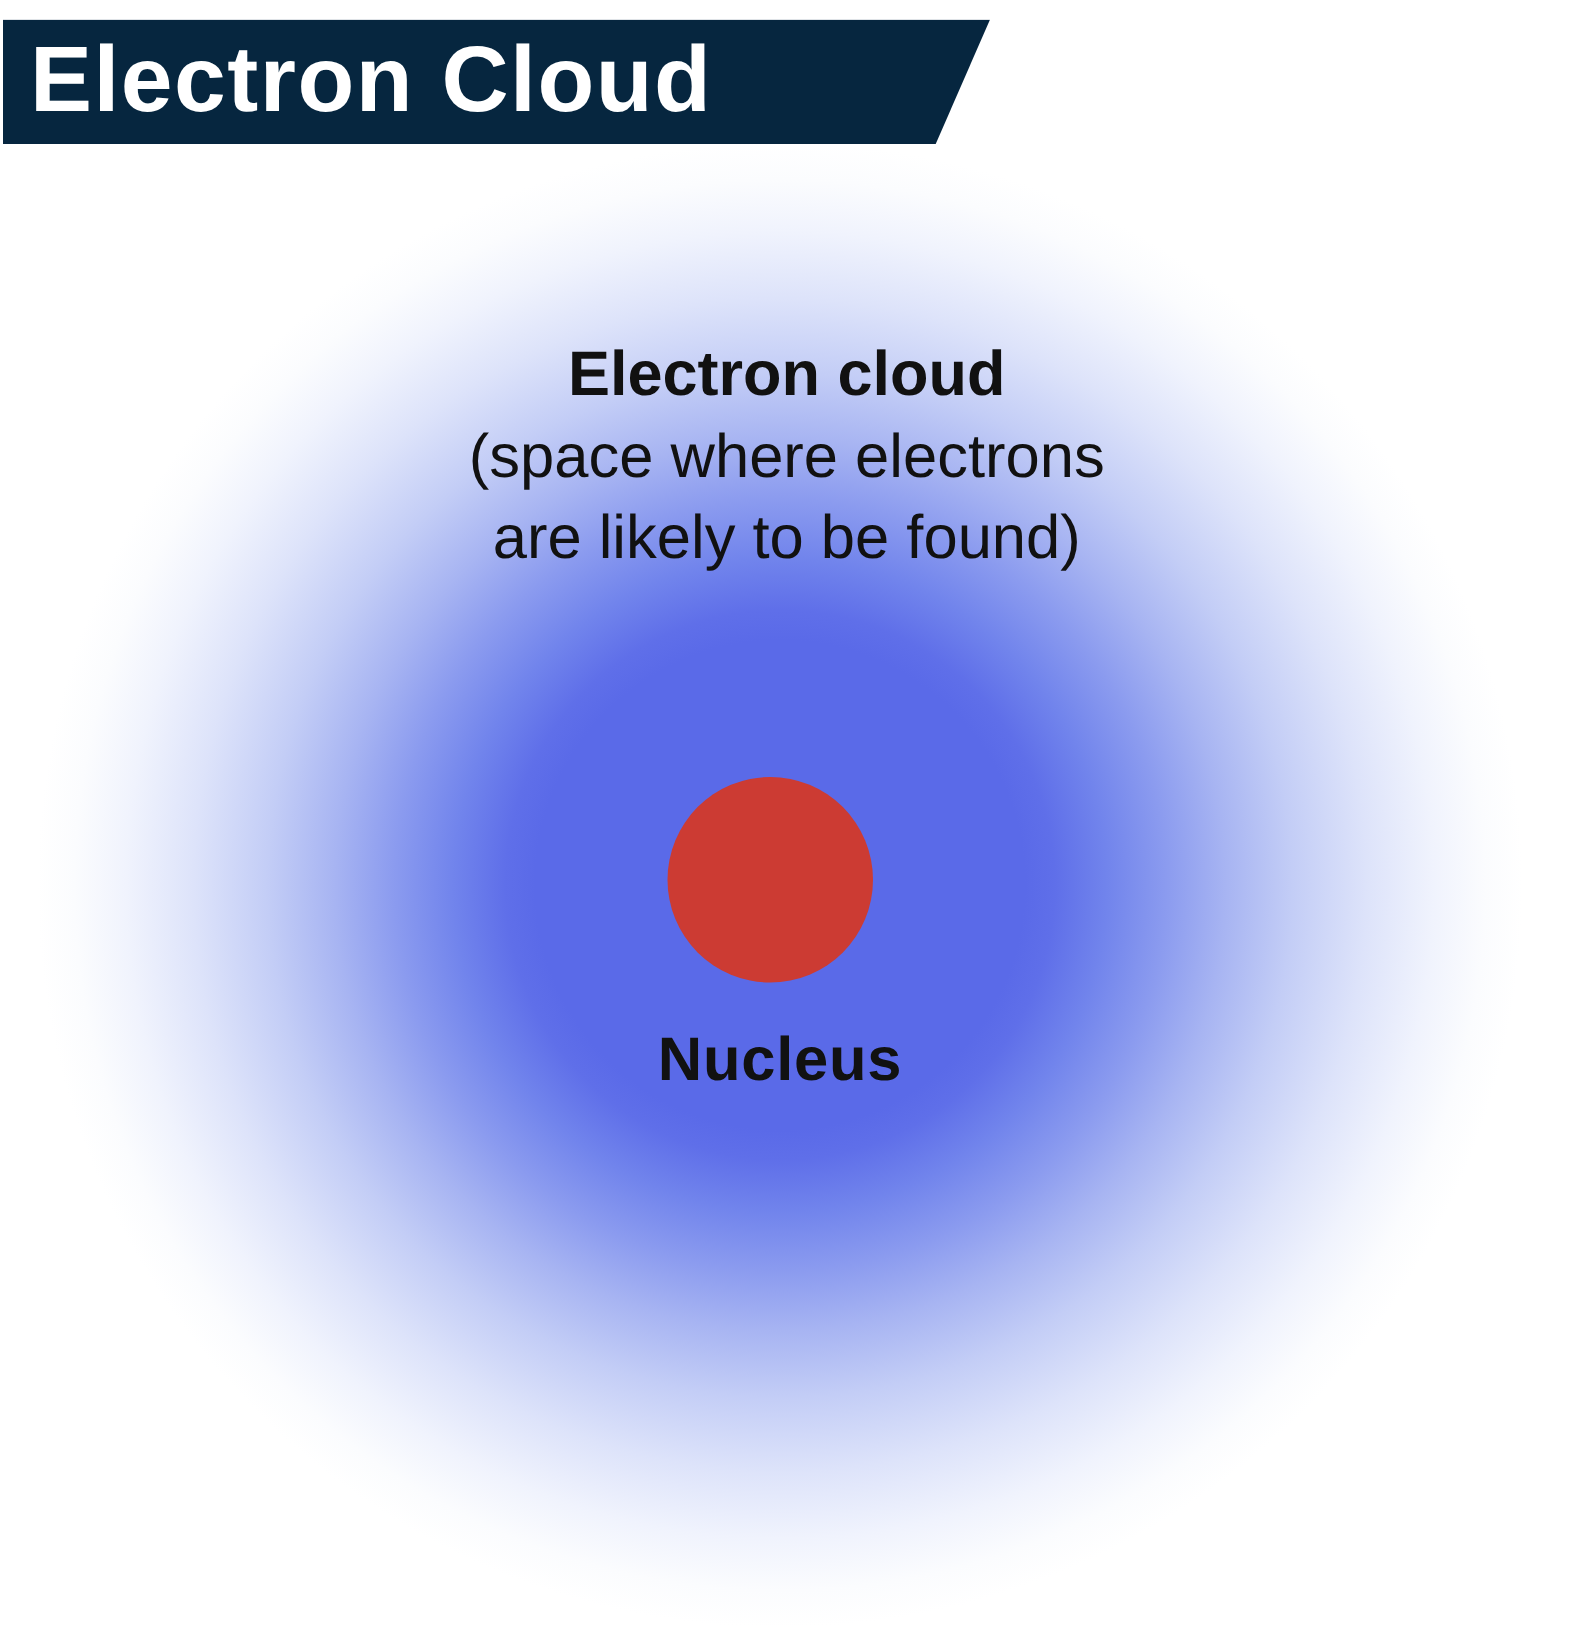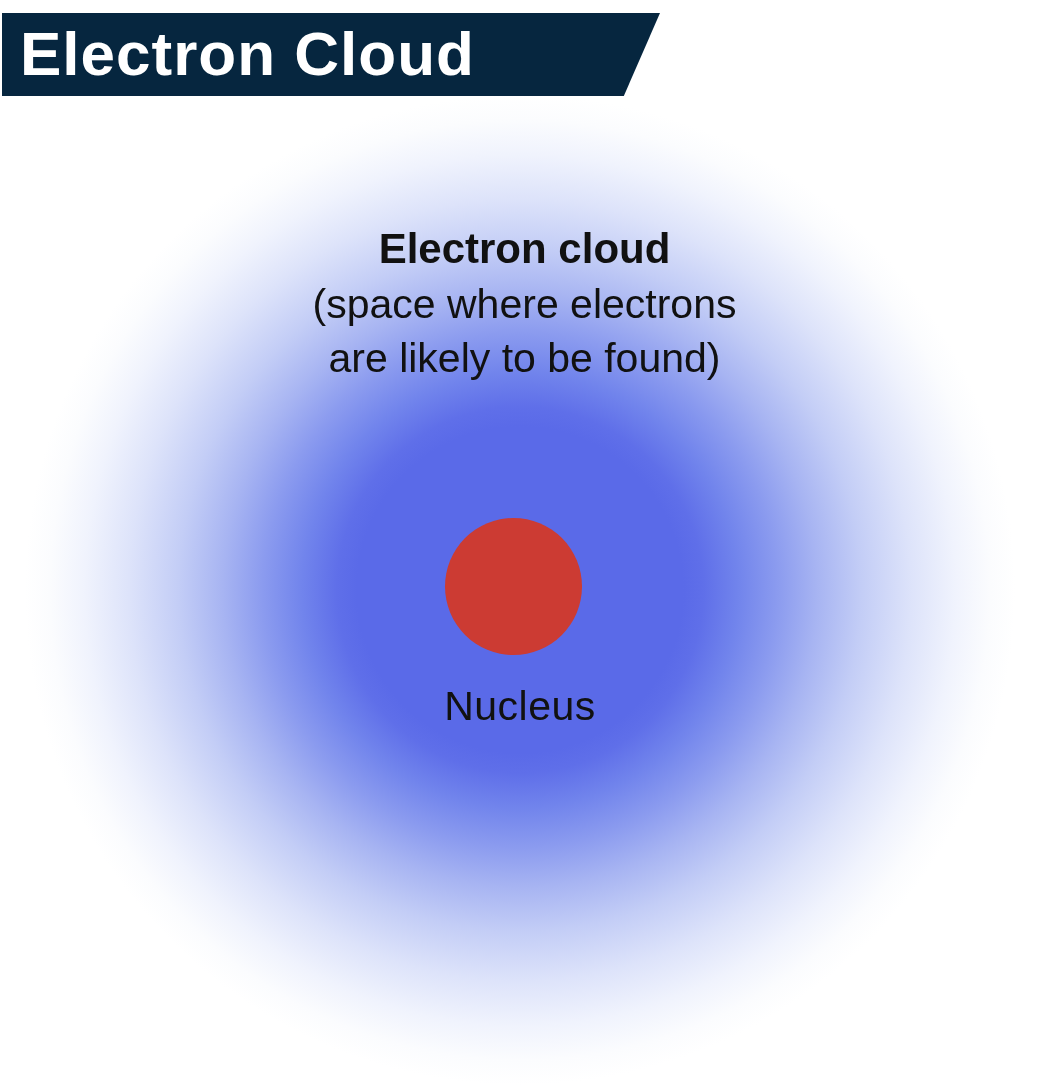--- a/index.html
+++ b/index.html
@@ -116,21 +116,21 @@
     top: 338px;
     width: 1049px;
     font-size: 41px;
     font-weight: normal;
   }
   #nucleus-label {
     left: 0;
     top: 686px;
     width: 1040px;
     font-size: 41px;
-    font-weight: normal;
+    font-weight: bold;
     letter-spacing: 0.5px;
   }
 </style>
 </head>
 <body>
 
 <div id="page">
 
   <div id="cloud-wrap">
     <div id="electron-cloud"></div>

